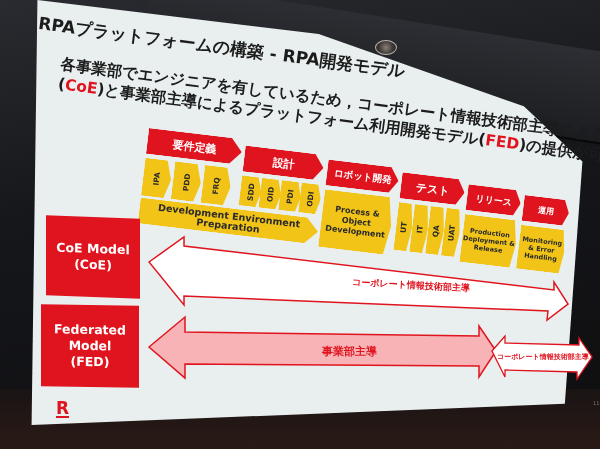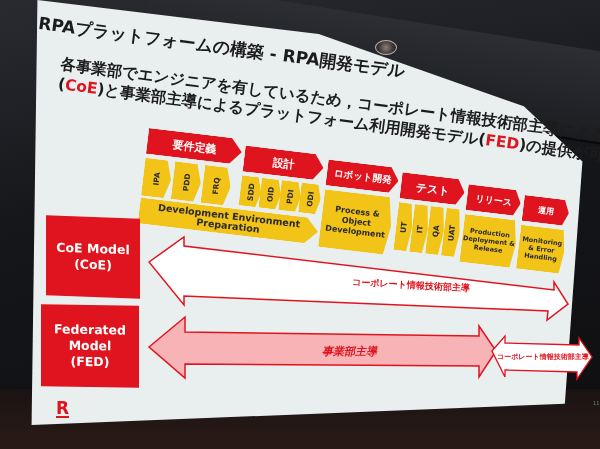--- a/index.html
+++ b/index.html
@@ -174,18 +174,18 @@
   <svg class="arrows" width="600" height="449" viewBox="0 0 600 449">
 
     <polygon points="135,262 170,237 170,246 540,290 540,282 554,304 533,320 534,311 170,296 170,305" fill="#ffffff" stroke="#e0141e" stroke-width="1.5"></polygon>
 
     <polygon points="135,347 171,317 171,332 465,336 465,326 482,351 465,377 465,366 171,364 171,378" fill="#f7b3b6" stroke="#e0141e" stroke-width="1.5"></polygon>
 
     <polygon points="478,351 491,336 491,343 565,345 565,338 578,357 563,379 563,372 491,370 491,377" fill="#ffffff" stroke="#e0141e" stroke-width="1.3"></polygon>
   </svg>
 
   <div class="arrow-label" style="left:338px;top:279px;transform:rotate(3deg);">コーポレート情報技術部主導</div>
-  <div class="arrow-label" style="left:308px;top:344px;font-size:11px;font-style:italic;">事業部主導</div>
+  <div class="arrow-label" style="left:308px;top:344px;font-size:11px;">事業部主導</div>
   <div class="arrow-label" style="left:483px;top:352px;font-size:7px;">コーポレート情報技術部主導</div>
 
   <div class="logo">R</div>
   <div class="page-num">11</div>
 </div>
 
 </body></html>

